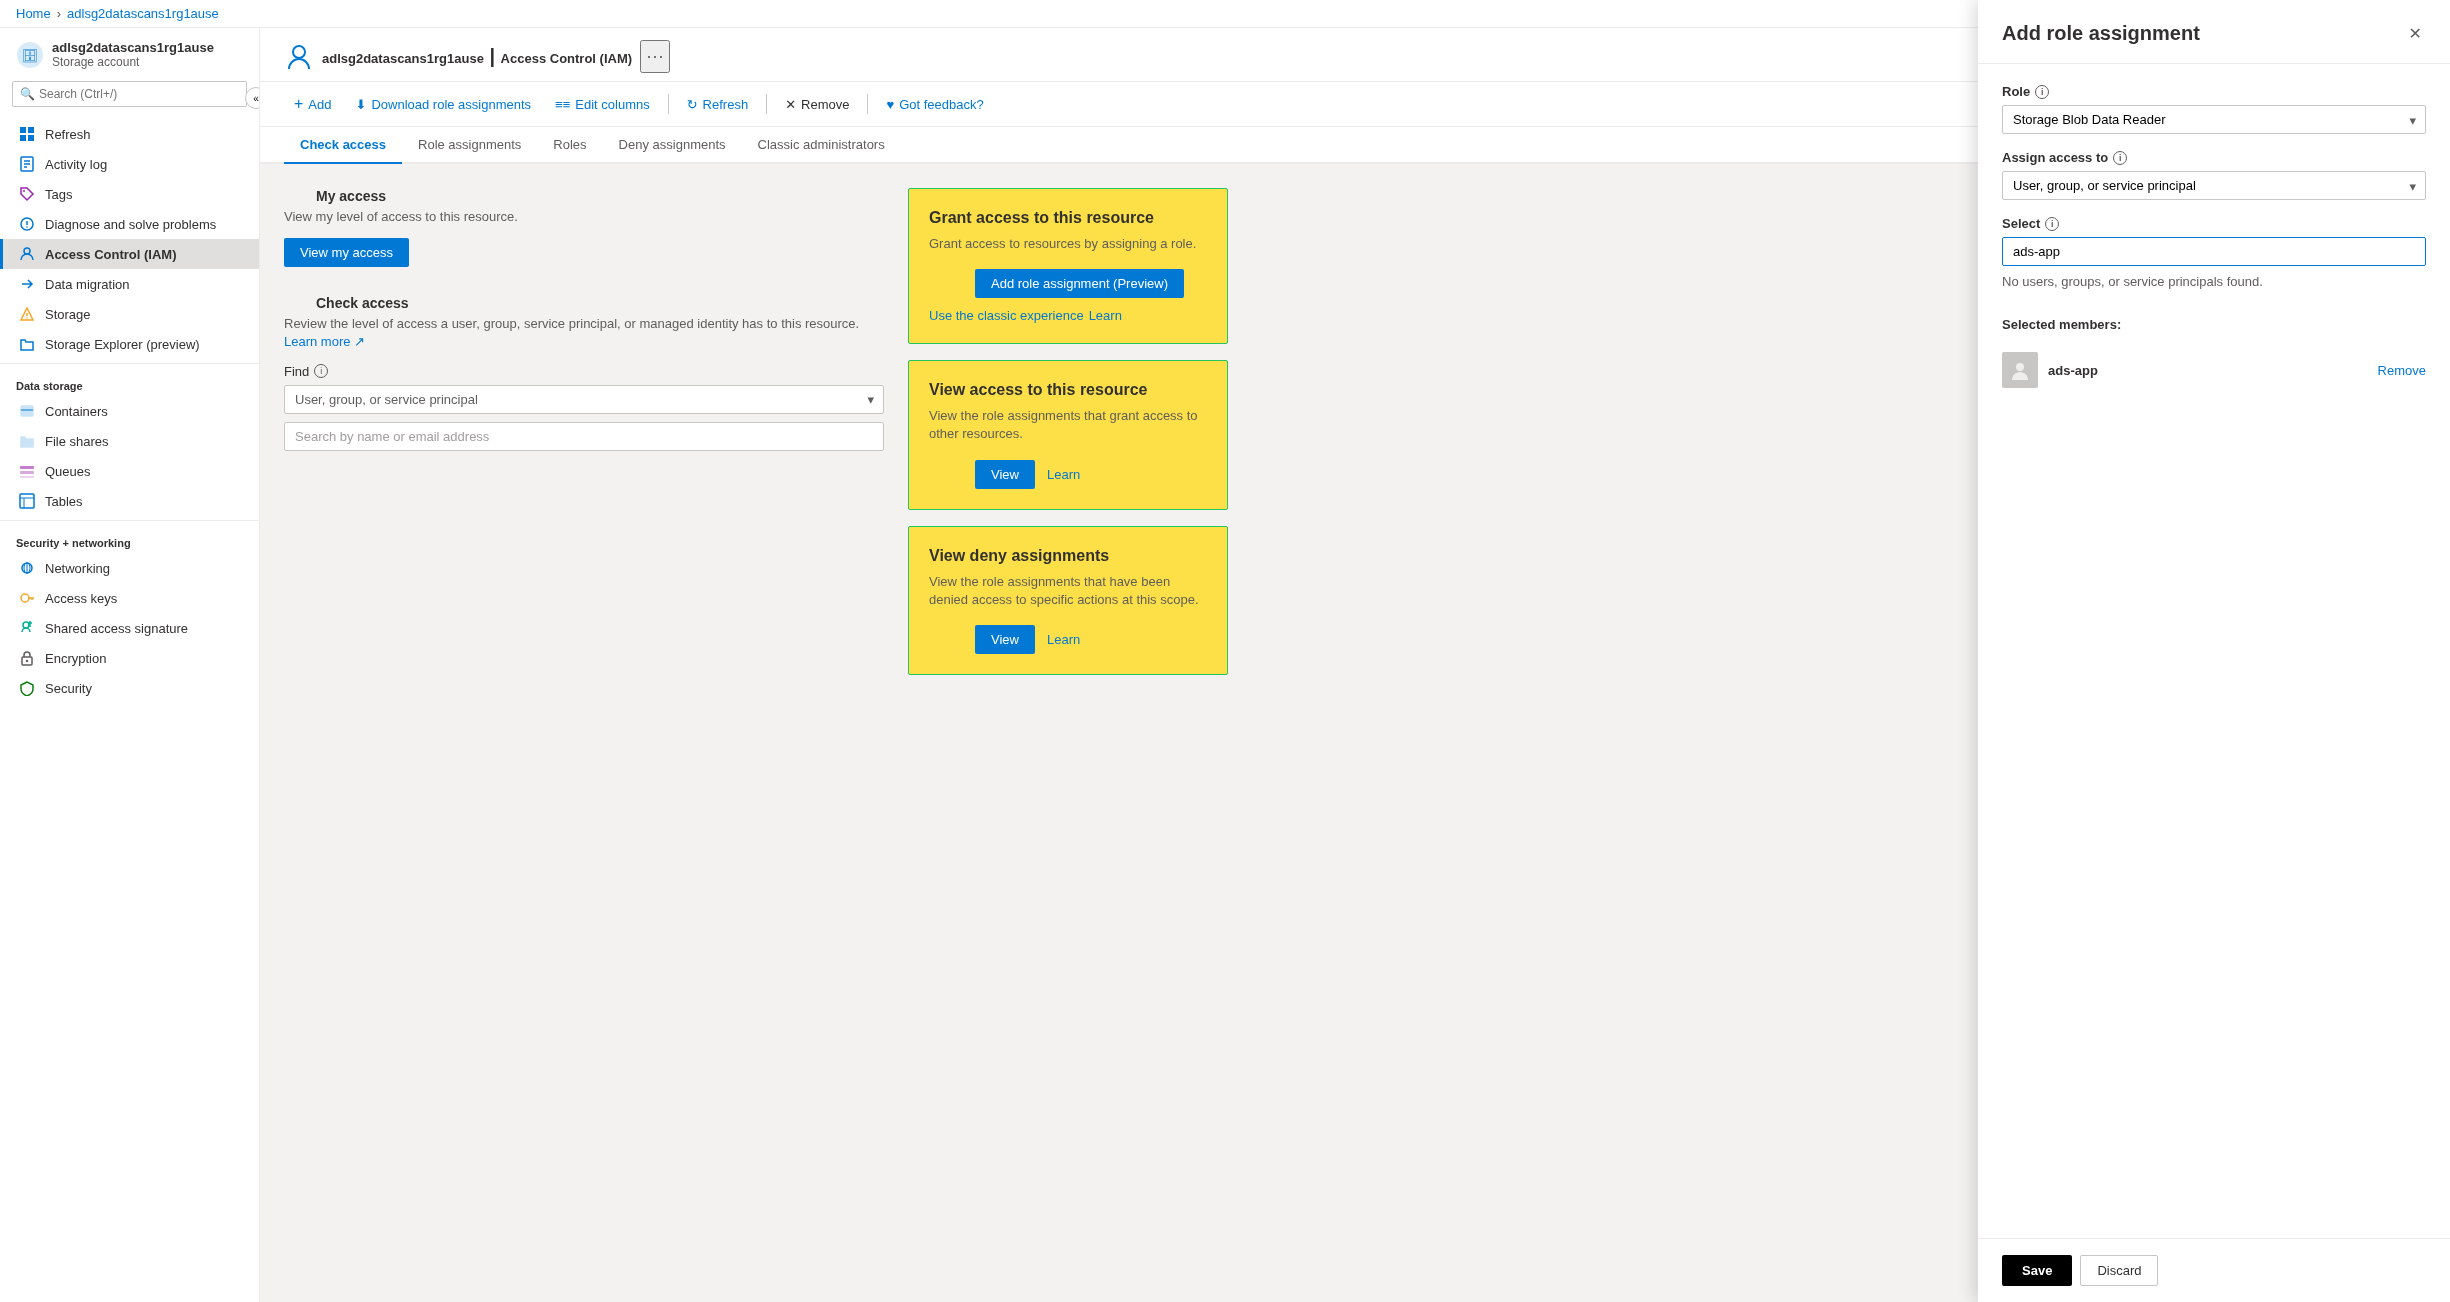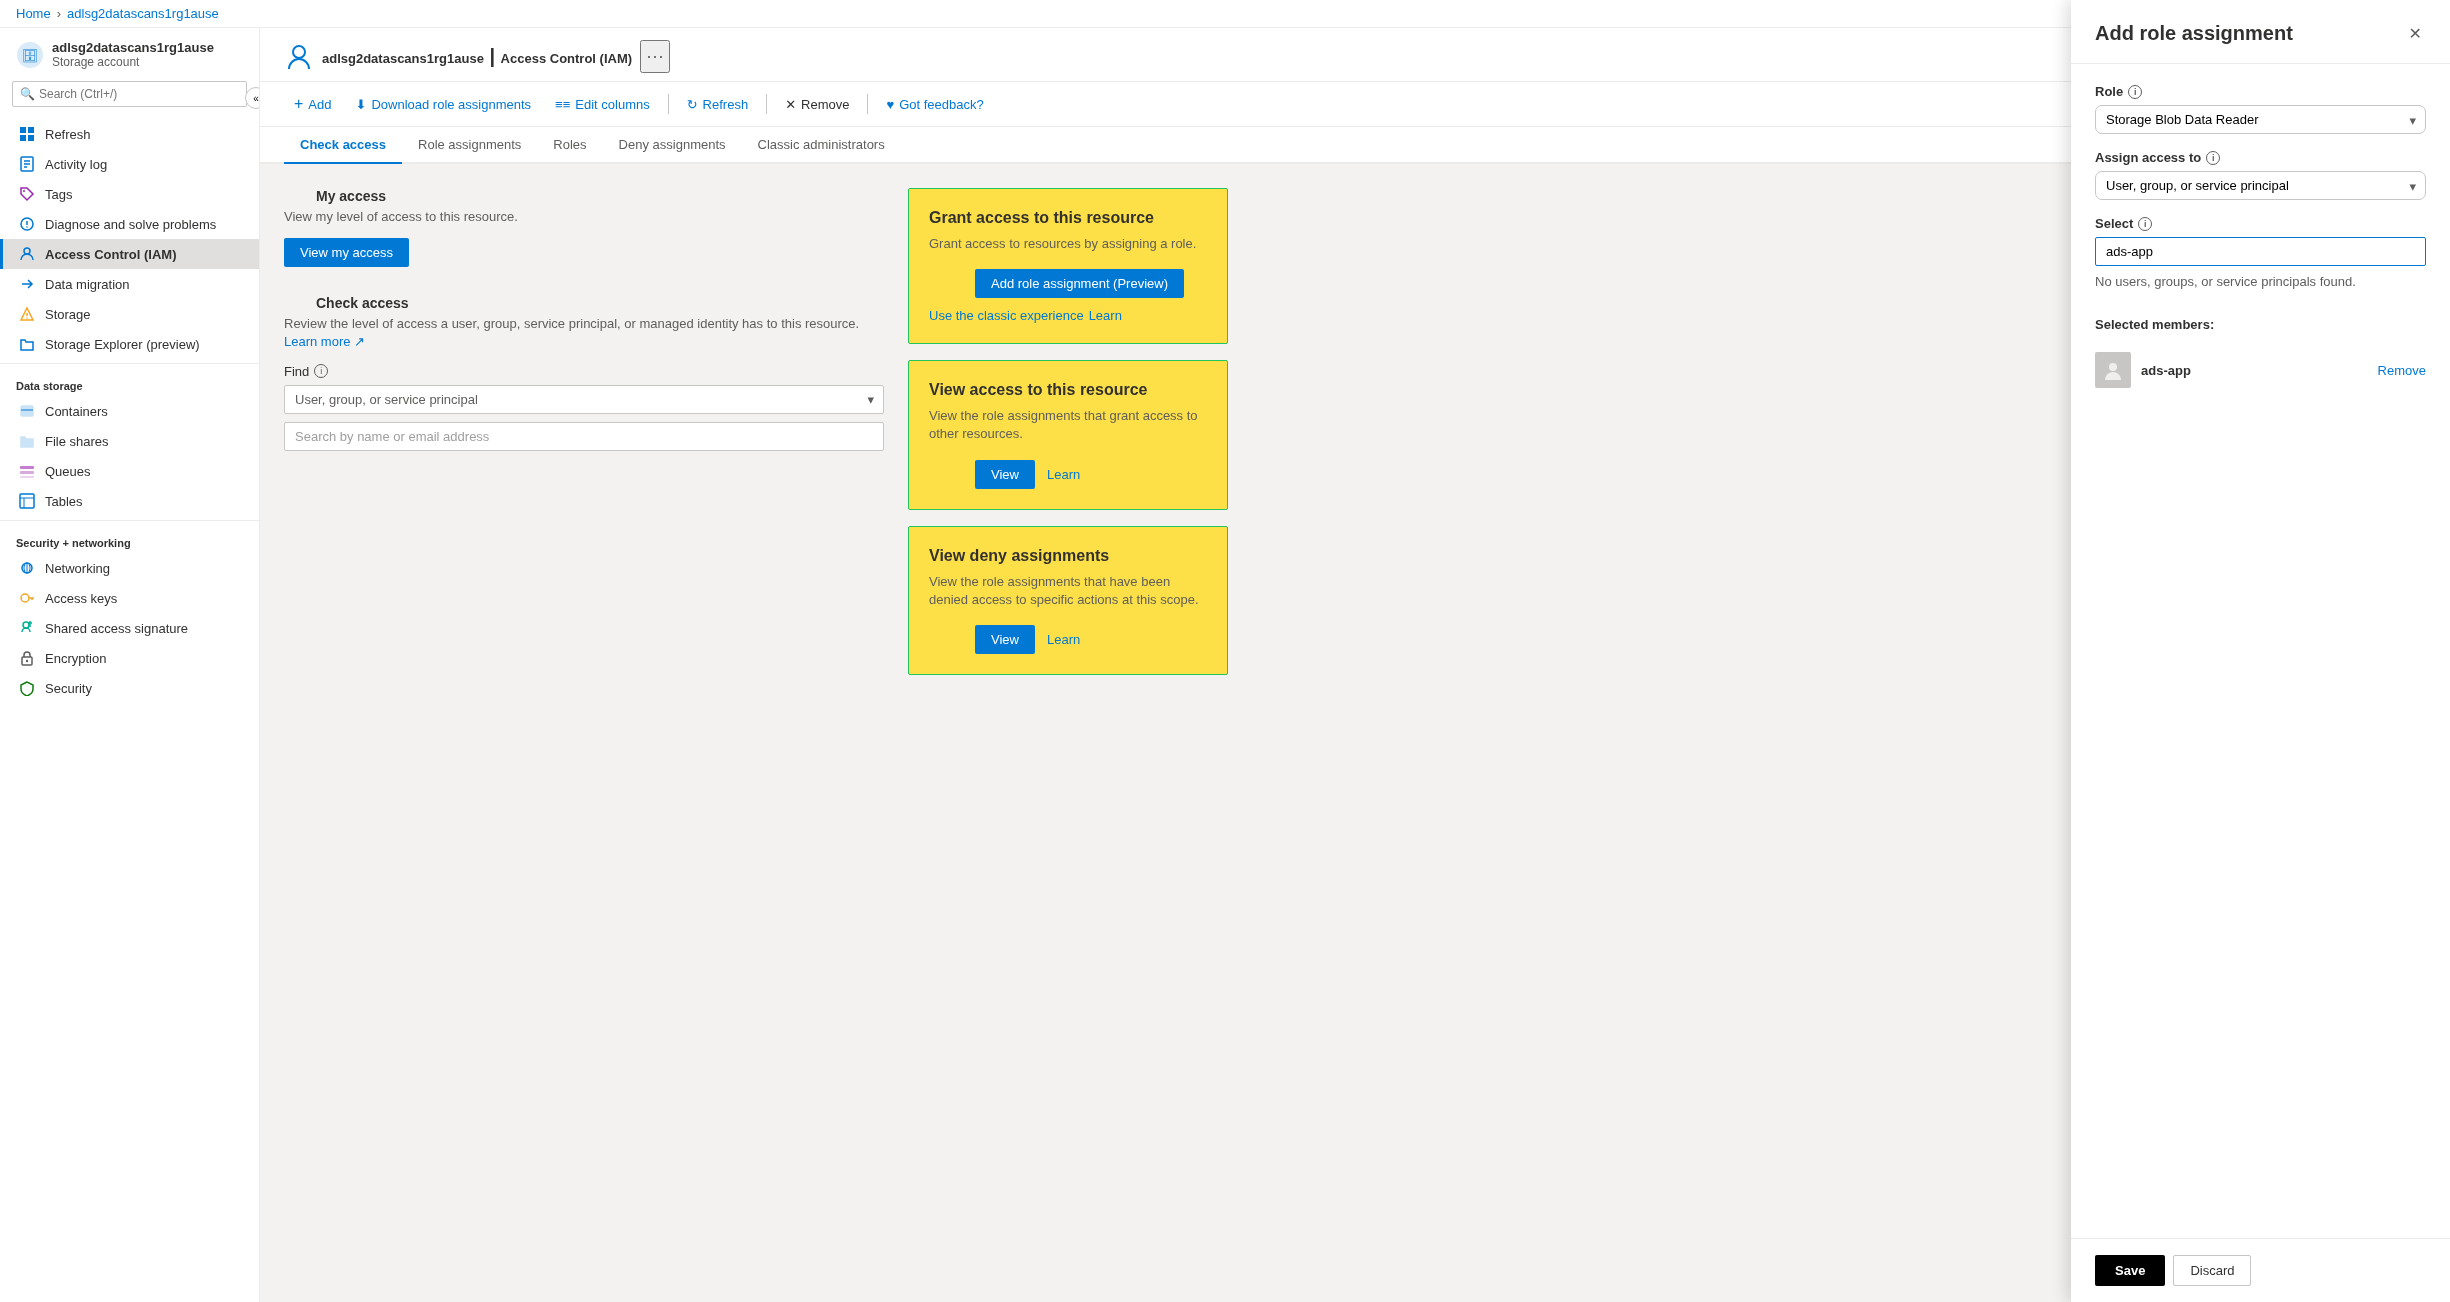--- a/index.html
+++ b/index.html
@@ -67,29 +67,29 @@
     
     .right-cards { width: 320px; display: flex; flex-direction: column; gap: 16px; }
     .card { background: #fde047; border: 1px solid #22c55e; padding: 20px; border-radius: 2px; }
     .card-title { font-size: 16px; font-weight: 600; color: #323130; margin-bottom: 8px; }
     .card-desc { font-size: 13px; color: #605e5c; margin-bottom: 16px; line-height: 1.4; }
     .card-btn { background: #0078d4; color: #fff; border: none; padding: 7px 16px; cursor: pointer; font-size: 13px; border-radius: 2px; margin-bottom: 8px; display: block; }
     .card-link { color: #0078d4; font-size: 13px; text-decoration: none; display: block; cursor: pointer; }
     .card-actions { display: flex; align-items: center; gap: 12px; flex-wrap: wrap; padding-left: 46px; }
     
     
-    .panel-overlay { position: fixed; top: 0; right: 0; width: 379px; height: 100vh; background: #fff; box-shadow: -4px 0 16px rgba(0,0,0,0.15); z-index: 100; display: flex; flex-direction: column; }
+    .panel-overlay { position: fixed; top: 0; right: 0; width: 472px; height: 100vh; background: #fff; box-shadow: -4px 0 16px rgba(0,0,0,0.15); z-index: 100; display: flex; flex-direction: column; }
     .panel-header { padding: 20px 24px 16px; border-bottom: 1px solid #edebe9; display: flex; align-items: center; justify-content: space-between; }
     .panel-header-title { font-size: 20px; font-weight: 600; color: #323130; }
     .panel-close { background: transparent; border: none; cursor: pointer; font-size: 16px; color: #605e5c; padding: 4px; }
     .panel-body { flex: 1; overflow-y: auto; padding: 20px 24px; }
     .form-field { margin-bottom: 16px; }
     .form-label { font-size: 13px; font-weight: 600; color: #323130; margin-bottom: 6px; display: flex; align-items: center; gap: 5px; }
     .form-select-container { position: relative; }
-    .form-select { width: 100%; padding: 6px 32px 6px 10px; border: 1px solid #c8c6c4; border-radius: 7px; font-size: 13px; background: #fff; appearance: none; cursor: pointer; }
+    .form-select { width: 100%; padding: 6px 32px 6px 10px; border: 1px solid #c8c6c4; border-radius: 2px; font-size: 13px; background: #fff; appearance: none; cursor: pointer; }
     .form-select-arrow { position: absolute; right: 10px; top: 50%; transform: translateY(-50%); pointer-events: none; color: #605e5c; }
     .form-input { width: 100%; padding: 6px 10px; border: 1px solid #0078d4; border-radius: 2px; font-size: 13px; outline: none; }
     .no-results-msg { font-size: 13px; color: #605e5c; padding: 8px 0; }
     
     .selected-members-label { font-size: 13px; font-weight: 600; color: #323130; margin-bottom: 12px; }
     .member-item { display: flex; align-items: center; gap: 10px; padding: 8px 0; }
     .member-avatar { width: 36px; height: 36px; background: #c8c6c4; border-radius: 2px; display: flex; align-items: center; justify-content: center; flex-shrink: 0; overflow: hidden; }
     .member-avatar svg { width: 24px; height: 24px; }
     .member-name { font-size: 13px; color: #323130; font-weight: 600; flex: 1; }
     .member-remove { color: #0078d4; font-size: 13px; cursor: pointer; text-decoration: none; }

